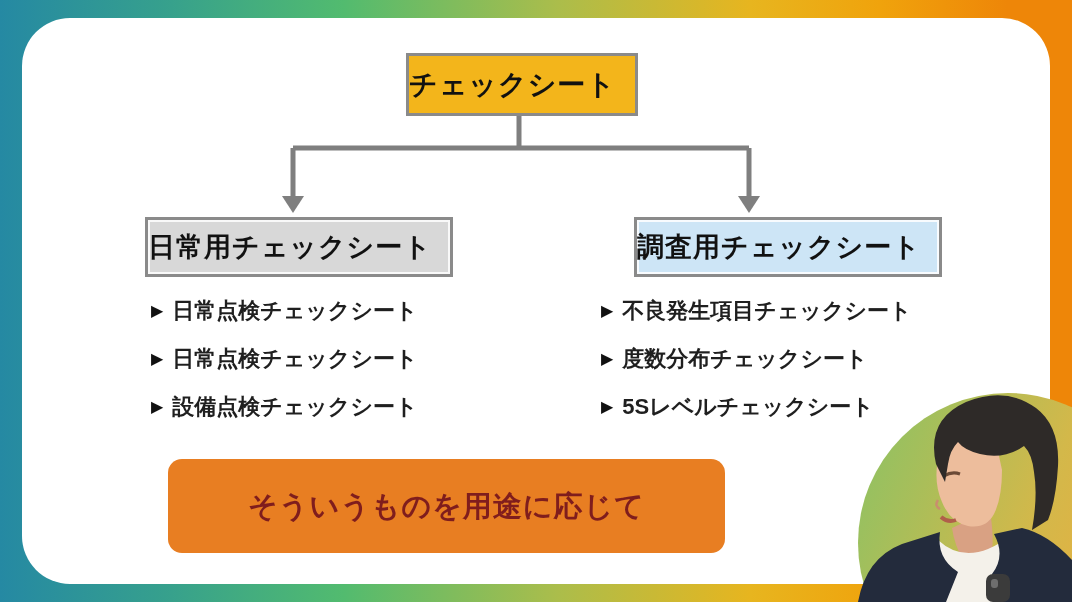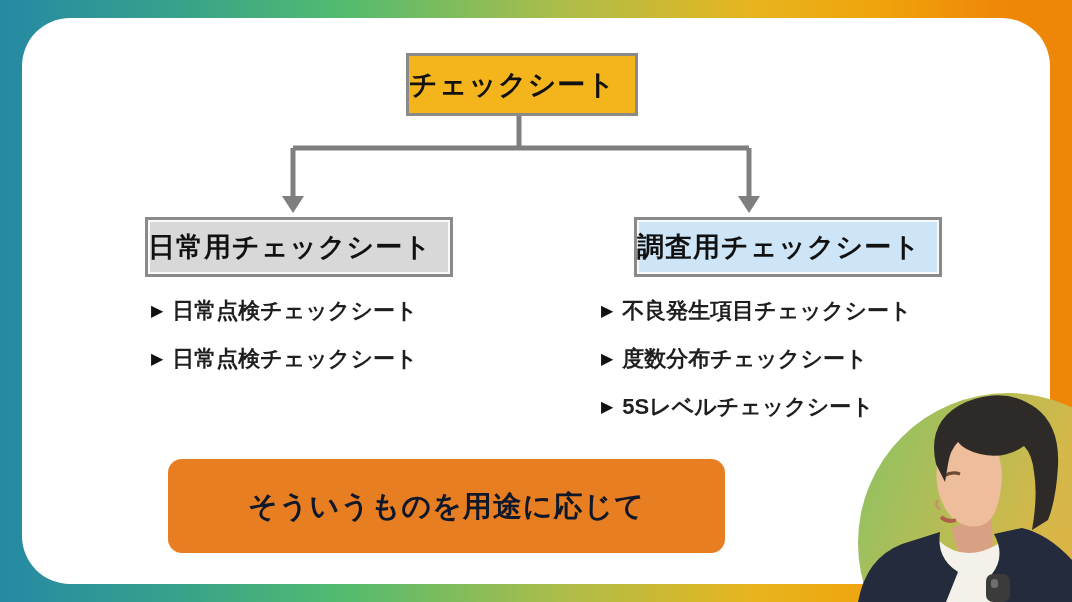--- a/index.html
+++ b/index.html
@@ -37,21 +37,21 @@
   .list-survey{left:601px;}
   .item-list li{
     margin:0 0 22px 0;line-height:26px;font-size:22px;font-weight:700;color:#1F1F1F;
     white-space:nowrap;
   }
   .bullet{font-size:16px;margin-right:9px;color:#111111;vertical-align:2px;}
   .banner{
     position:absolute;left:168px;top:459px;width:557px;height:94px;
     background:#E87E22;border-radius:14px;
     display:flex;flex-direction:column;align-items:center;justify-content:center;
-    color:#0f172a;font-size:29px;font-weight:800;line-height:38px;text-align:center;
+    color:#7f1d1d;font-size:29px;font-weight:800;line-height:38px;text-align:center;
     letter-spacing:1px;
   }
   .avatar-wrap{position:absolute;left:840px;top:380px;width:232px;height:222px;}
 </style>
 </head>
 <body>
 
 <div class="stage">
   <div class="card"></div>
 
@@ -75,20 +75,23 @@
   <div class="node branch-node branch-survey">
     <span>調査用チェックシート</span>
   </div>
 
   <ul class="item-list list-daily">
     <li>
       <span class="bullet">▶</span><span>日常点検チェックシート</span>
     </li>
     <li>
       <span class="bullet">▶</span><span>日常点検チェックシート</span>
+    </li>
+    <li>
+      <span class="bullet">▶</span><span>設備点検チェックシート</span>
     </li>
   </ul>
 
   <ul class="item-list list-survey">
     <li>
       <span class="bullet">▶</span><span>不良発生項目チェックシート</span>
     </li>
     <li>
       <span class="bullet">▶</span><span>度数分布チェックシート</span>
     </li>

